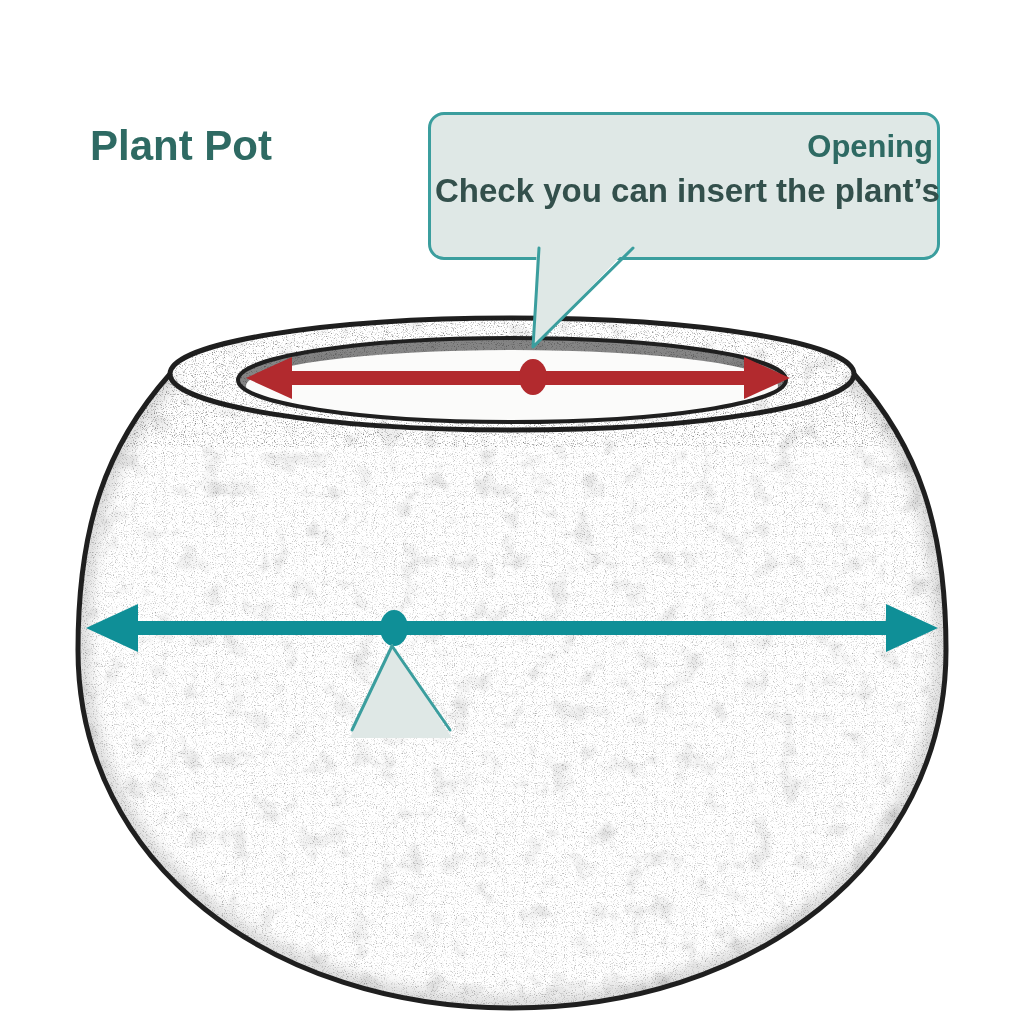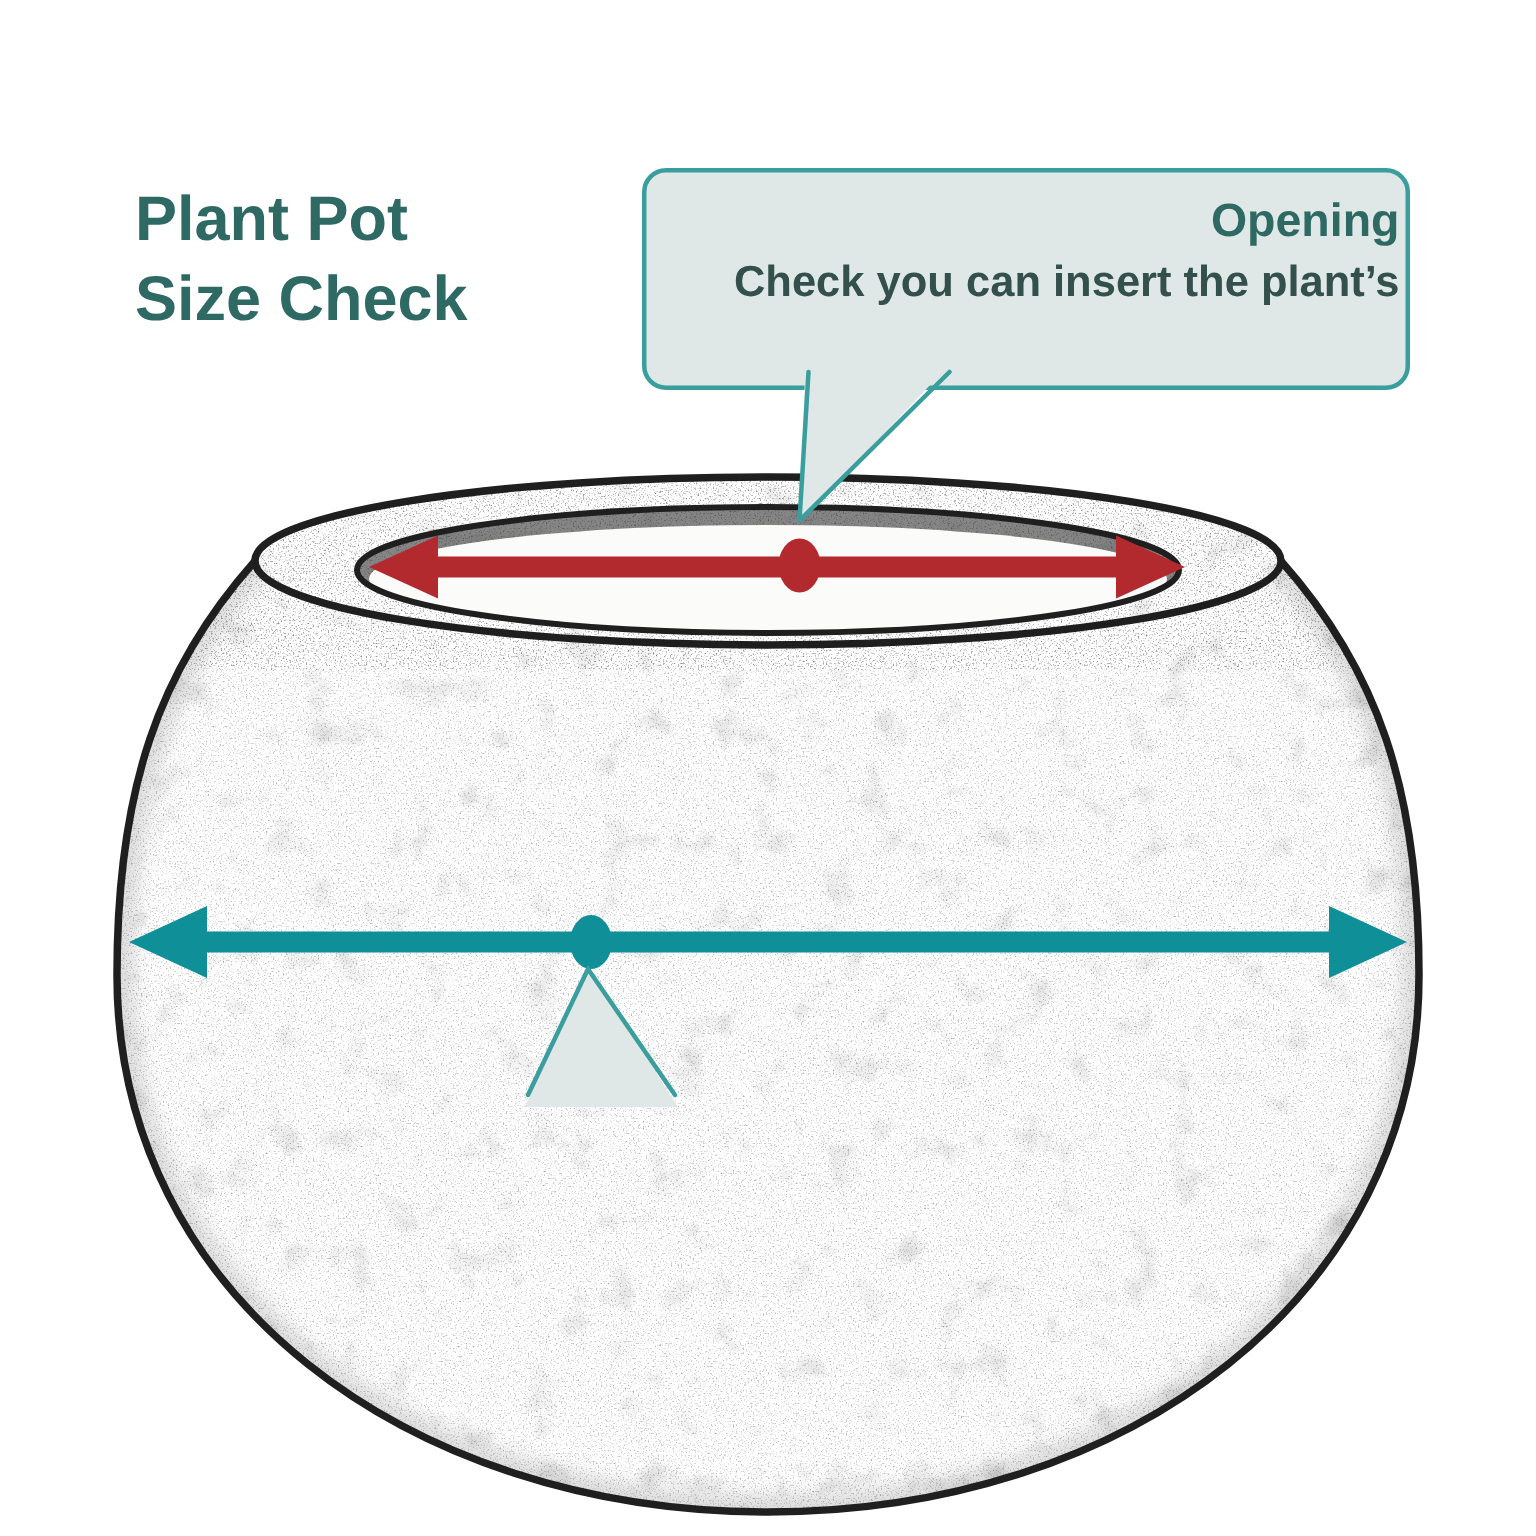--- a/index.html
+++ b/index.html
@@ -32,21 +32,21 @@
     padding:14px 4px;
     text-align:right;
   }
   .callout-opening{left:428px;top:112px;width:512px;height:148px;}
   .callout-external{left:228px;top:716px;width:552px;height:152px;}
   .callout-title{
     font-size:31px;font-weight:bold;color:var(--color-title);
     margin:0 0 5px 0;line-height:1.15;
   }
   .callout-line{
-    font-size:29px;font-weight:bold;color:var(--color-text);
+    font-size:33px;font-weight:bold;color:var(--color-text);
     line-height:1.28;white-space:nowrap;
   }
 
   .ink-stroke{stroke:var(--color-ink);fill:none;}
   .fill-red{fill:var(--color-arrow-red);}
   .fill-teal{fill:var(--color-arrow-teal);}
   .tail-fill{fill:var(--color-callout-bg);}
   .tail-stroke{fill:none;stroke:var(--color-callout-border);stroke-width:3;stroke-linejoin:round;stroke-linecap:round;}
 </style>
 </head>
@@ -101,21 +101,20 @@
     <g>
       <rect x="130" y="621" width="764" height="14" rx="7" class="fill-teal"></rect>
       <polygon points="86,628 138,604 138,652" class="fill-teal"></polygon>
       <polygon points="938,628 886,604 886,652" class="fill-teal"></polygon>
       <ellipse cx="394" cy="628" rx="14" ry="18" class="fill-teal"></ellipse>
     </g>
   </svg>
 
   <div class="page-title">
     <div>Plant Pot</div>
-    <div>Size Check</div>
   </div>
 
   <div class="callout callout-opening">
     <div class="callout-title">Opening</div>
     <div class="callout-line">Check you can insert the plant’s</div>
   </div>
 
 
   <svg class="tails-svg" width="1024" height="1024" viewBox="0 0 1024 1024">
     <g>

